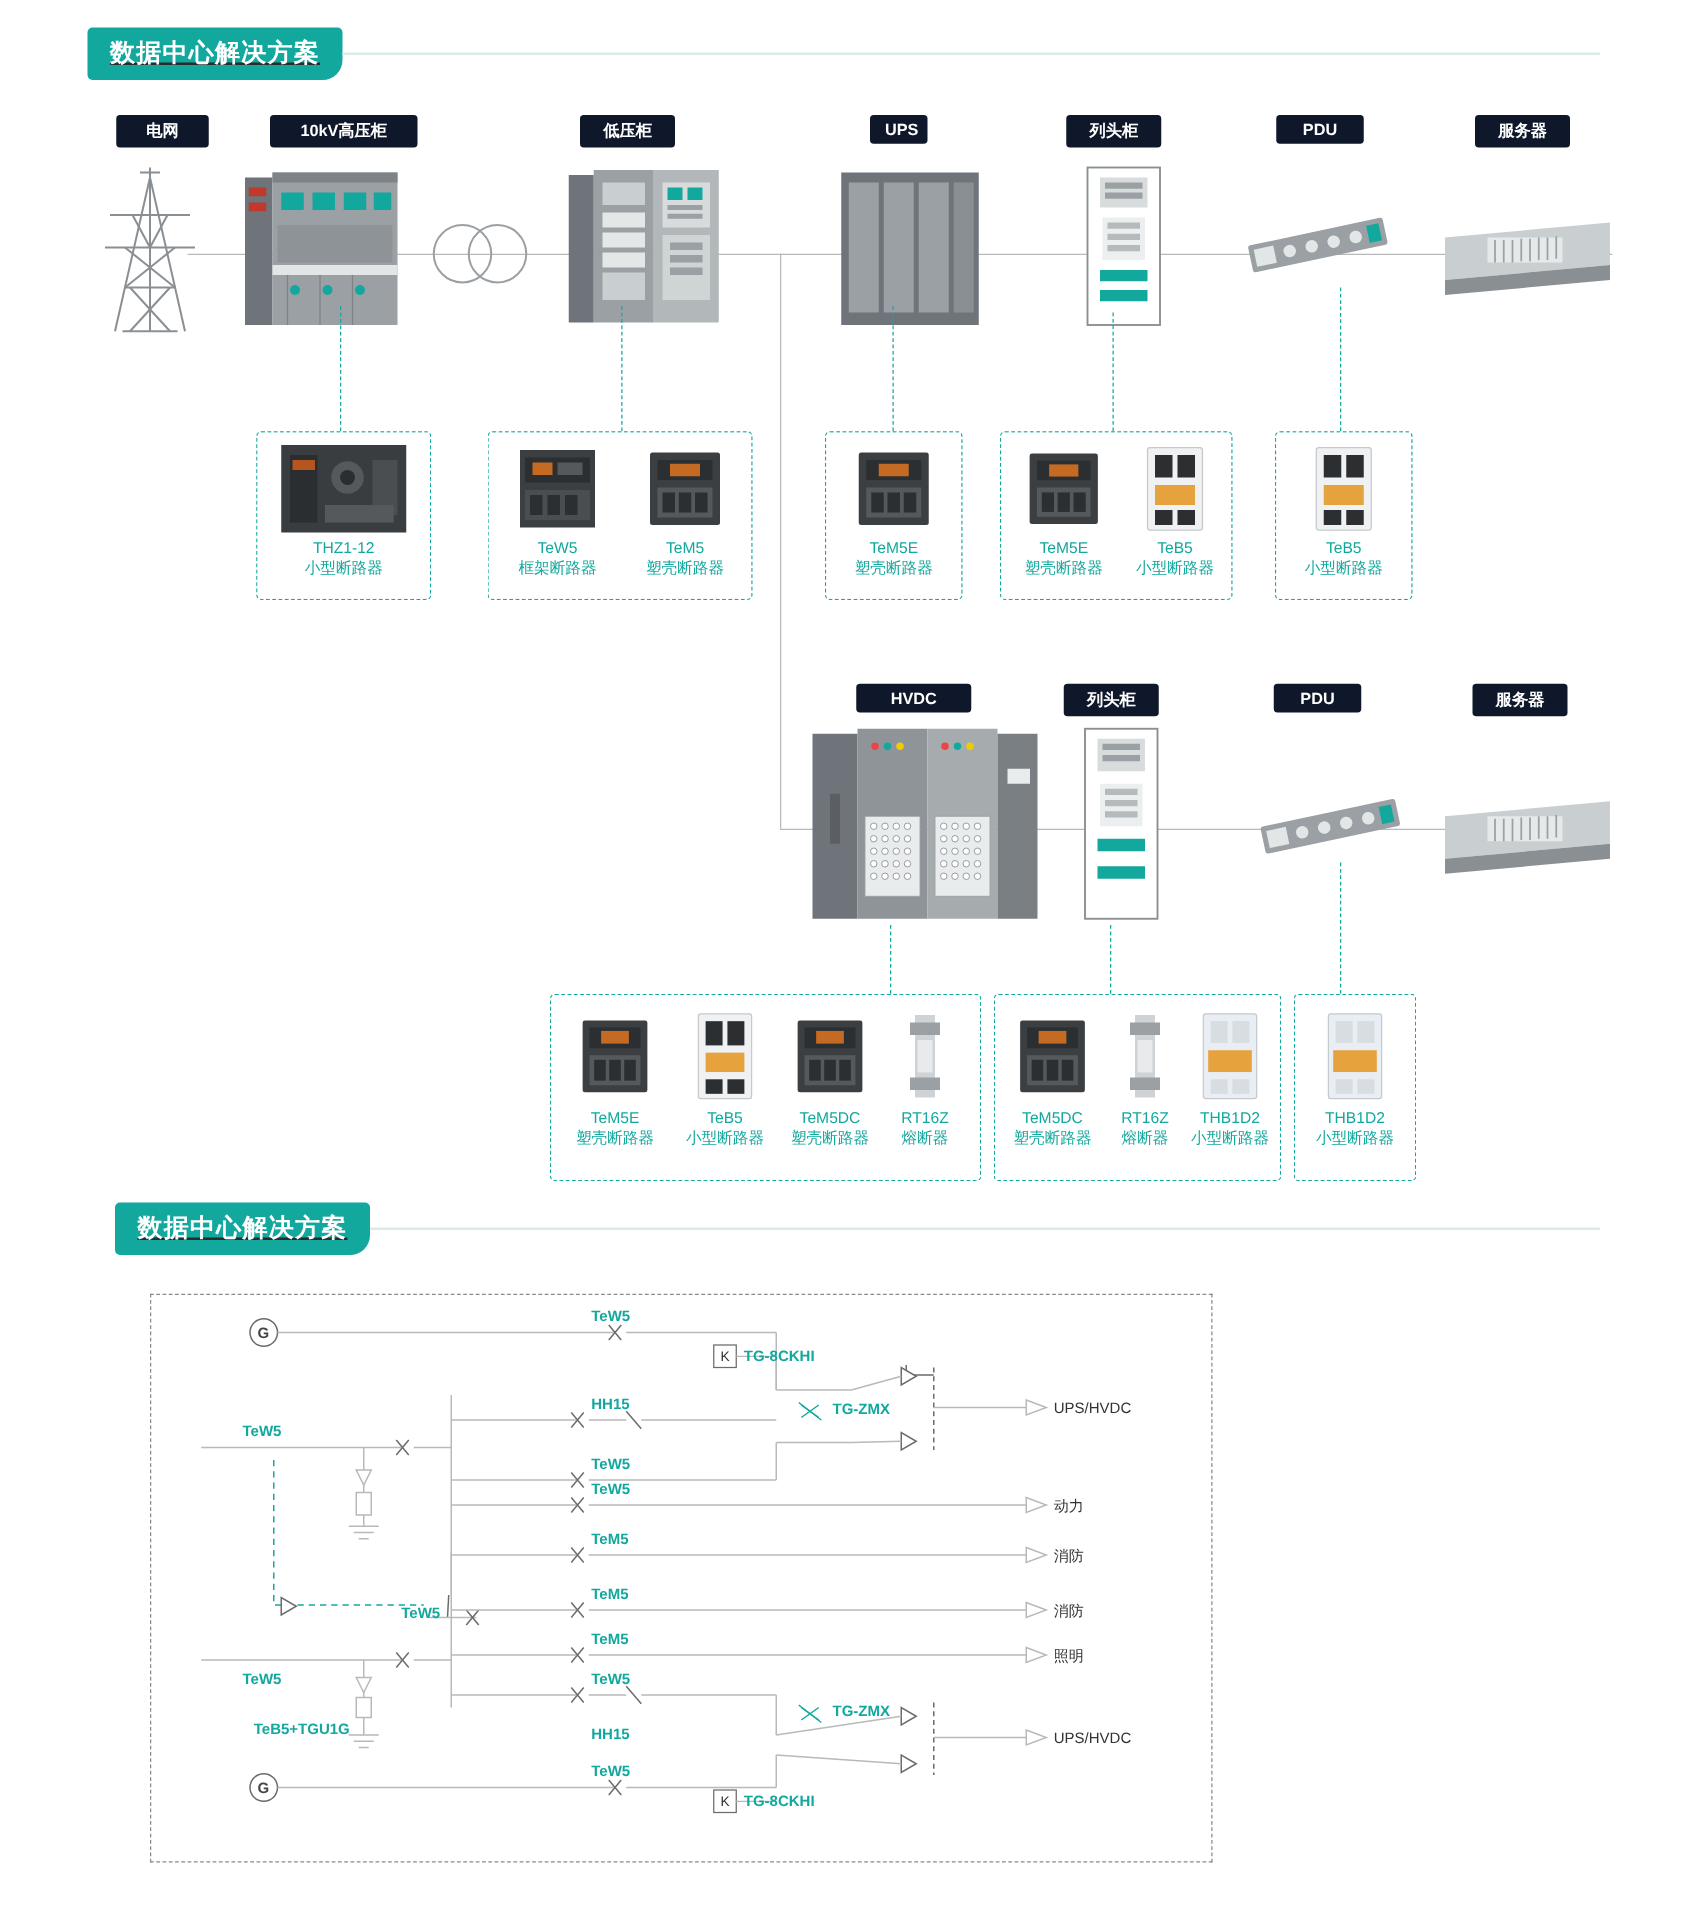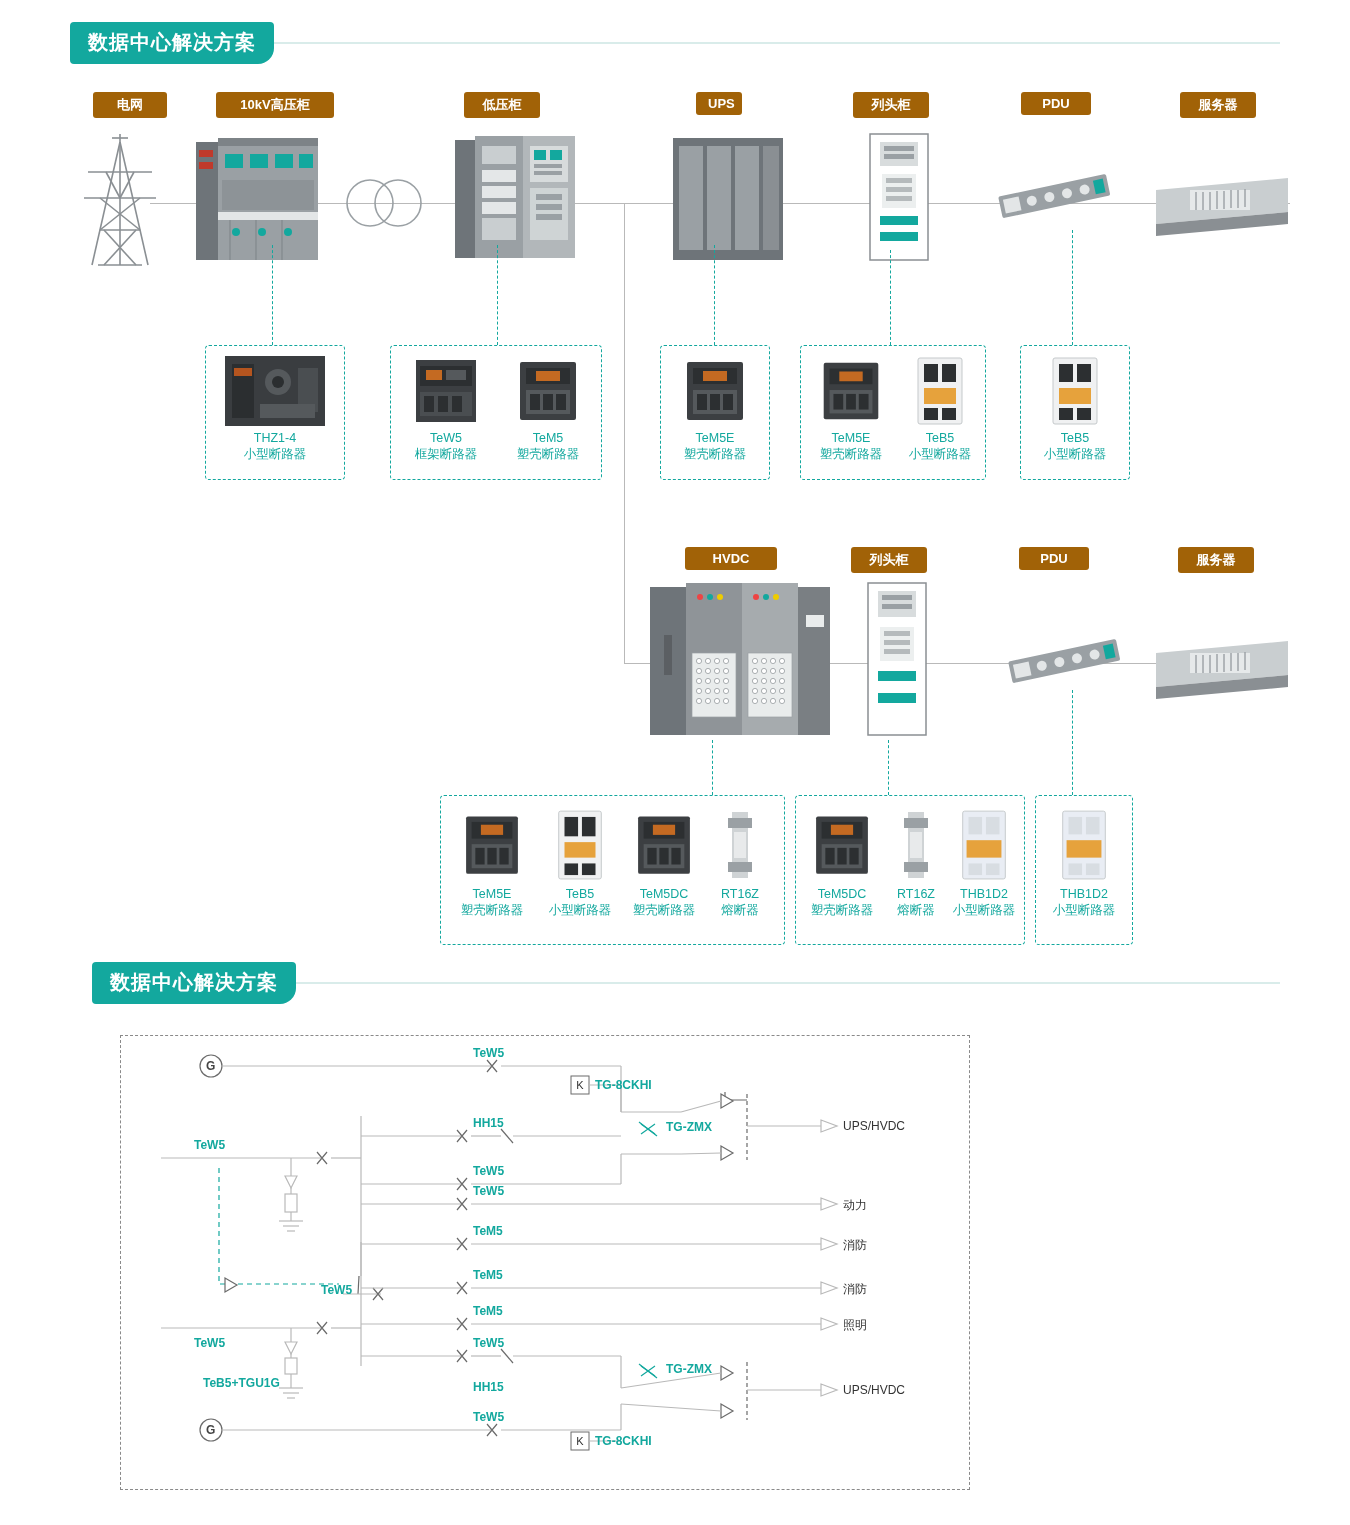--- a/index.html
+++ b/index.html
@@ -4,30 +4,30 @@
 <style>
   * { box-sizing: border-box; }
   html, body { margin:0; padding:0; }
   body {
     width:1350px; height:1525px; position:relative;
     background:#ffffff;
     font-family:"Liberation Sans", sans-serif;
     color:#2b2b2b;
     overflow:hidden;
   }
-  .section-title-wrap { position:absolute; display:flex; align-items:center; }
+  .section-title-wrap { position:absolute; display:flex; align-items:center;text-decoration:underline; }
   .section-title {
     background:#13a89e; color:#fff; font-size:20px; font-weight:bold;
     padding:7px 18px 8px 18px; border-radius:4px 4px 16px 4px; letter-spacing:1px;
     white-space:nowrap;
   }
   .title-line { height:2px; background:#d9ecea; flex:1; margin-left:0px; }
 
   .tag {
-    position:absolute; background:#a16207; color:#fff; font-size:13px; font-weight:bold;
+    position:absolute; background:#0f172a; color:#fff; font-size:13px; font-weight:bold;
     padding:4px 12px; border-radius:3px; white-space:nowrap; text-align:center;
   }
 
   .dashbox {
     position:absolute; border:1px dashed #13a89e; border-radius:4px; background:#fff;
   }
   .prodcell { position:absolute; text-align:center; }
   .prodcell .cap {
     font-size:12.5px; color:#13a89e; line-height:16px; white-space:nowrap;
   }
@@ -187,21 +187,21 @@
 <div class="prodcell" style="left:215px; top:352px; width:120px;">
   <svg width="110" height="78" viewBox="0 0 110 78" style="margin:0 auto; display:block;">
     <rect x="5" y="4" width="100" height="70" fill="#3a3d40"></rect>
     <rect x="12" y="12" width="22" height="54" fill="#2b2e30"></rect>
     <rect x="14" y="16" width="18" height="8" fill="#b5551f"></rect>
     <circle cx="58" cy="30" r="13" fill="#55595c"></circle>
     <circle cx="58" cy="30" r="6" fill="#2b2e30"></circle>
     <rect x="78" y="16" width="20" height="44" fill="#4a4e51"></rect>
     <rect x="40" y="52" width="55" height="14" fill="#55595c"></rect>
   </svg>
-  <div class="cap">THZ1-4</div>
+  <div class="cap">THZ1-12</div>
   <div class="cap">小型断路器</div>
 </div>
 
 <div class="dashbox" style="left:390px; top:345px; width:212px; height:135px;"></div>
 <div class="prodcell" style="left:398px; top:352px; width:96px;">
   <svg width="80" height="78" viewBox="0 0 80 78" style="margin:0 auto; display:block;">
     <rect x="10" y="8" width="60" height="62" fill="#3c3f42"></rect>
     <rect x="14" y="14" width="52" height="20" fill="#2c2f31"></rect>
     <rect x="20" y="18" width="16" height="10" fill="#c46a22"></rect>
     <rect x="40" y="18" width="20" height="10" fill="#55595c"></rect>

